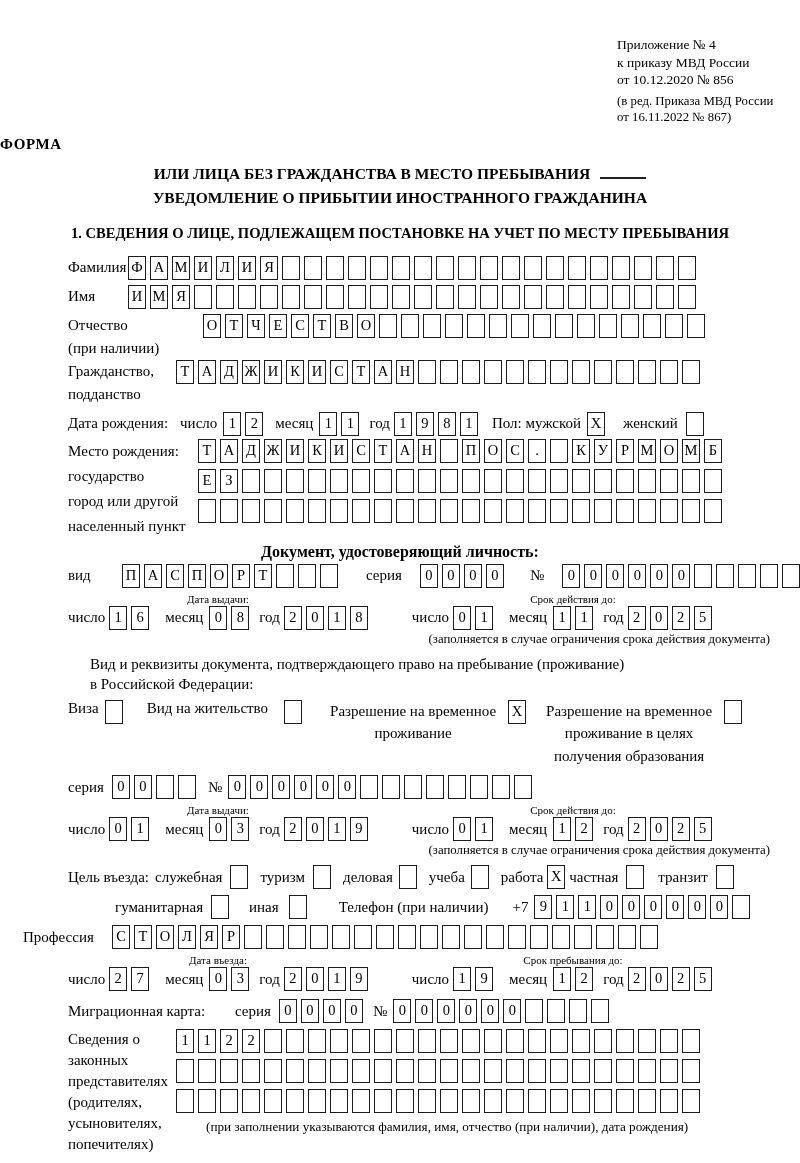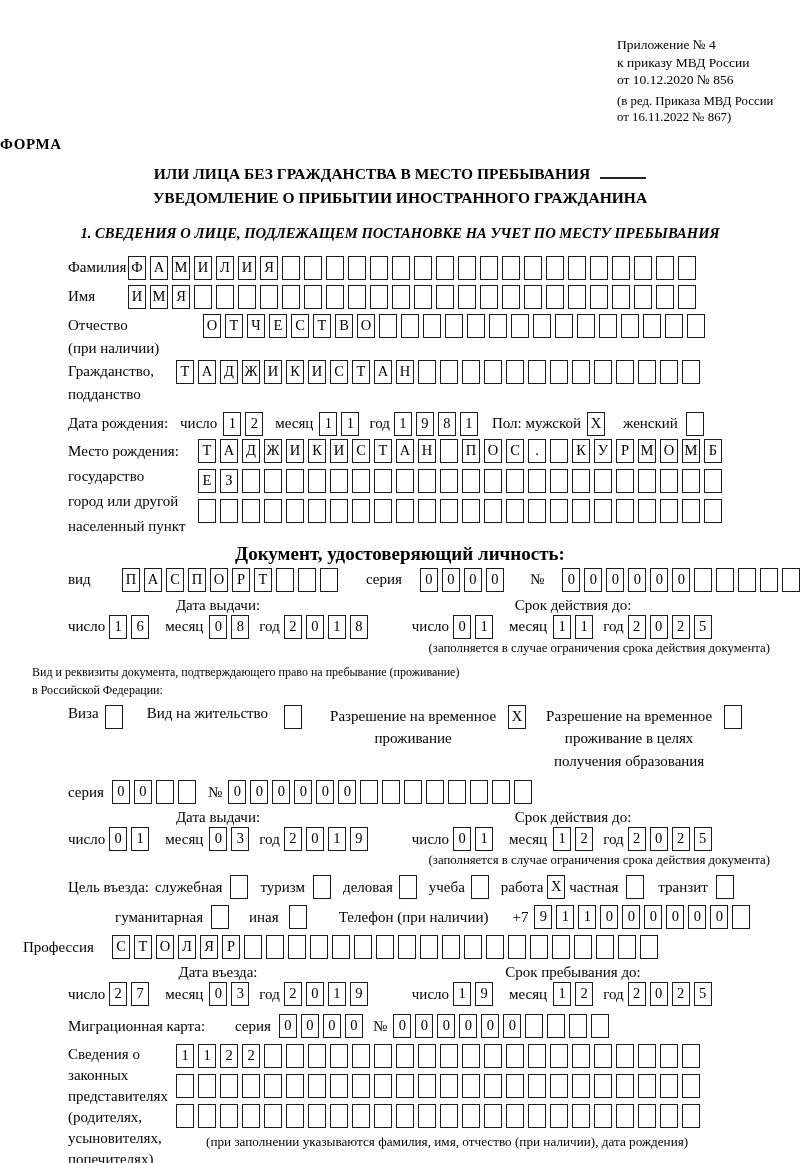--- a/index.html
+++ b/index.html
@@ -6,39 +6,39 @@
   html,body { background:#fff; }
   body { width:800px; font-family:"Liberation Serif", serif; color:#000; }
   .page { position:relative; width:800px; height:1163px; background:#fff; overflow:hidden; }
 
   .hdr { margin:36px 0 0 617px; font-size:13.5px; line-height:1.3; }
   .hdr-sub { margin-top:4px; font-size:12.8px; line-height:1.3; }
   .forma { margin:10px 36px 0 0; font-weight:bold; font-size:15px; letter-spacing:.6px; }
 
   .title { margin-top:9px; text-align:center; font-weight:bold; font-size:15.5px; line-height:1.55; }
   .t-underline { display:inline-block; width:46px; border-bottom:2px solid #222; margin-left:10px; vertical-align:baseline; }
-  .sec { margin-top:15px; text-align:center; font-weight:bold; font-size:14.6px;font-style:italic; }
+  .sec { margin-top:15px; text-align:center; font-weight:bold; font-size:14.6px; }
 
   .frow { display:flex; align-items:center; padding-left:68px; margin-top:5px; font-size:15px; }
   .frow.top { align-items:flex-start; }
   .lbl { flex:none; }
   .lbl-multi div { line-height:23px; }
   .cells { display:flex; flex:none; }
   .cell { flex:none; width:18px; height:24px; border:1.6px solid #1c1c1c; margin-right:4px;
           text-align:center; font-size:14.5px; line-height:21px; background:#fff; }
   .stack .cells { margin-bottom:6px; }
 
-  .docsec { margin-top:4px; text-align:center; font-weight:bold; font-size:19px; }
-  .dh { display:flex; padding-left:68px; margin-top:5px; font-size:15px; }
+  .docsec { margin-top:4px; text-align:center; font-weight:bold; font-size:16px; }
+  .dh { display:flex; padding-left:68px; margin-top:5px; font-size:11px; }
   .dh .c1 { width:300px; text-align:center; }
   .dh .c2 { width:330px; text-align:center; margin-left:40px; }
   .dr { display:flex; align-items:center; padding-left:68px; margin-top:1px; font-size:15px; }
   .note { text-align:right; padding-right:30px; font-size:12.8px; margin-top:2px; }
 
-  .para { padding-left:32px; margin-top:9px; font-size:12px; }
+  .para { padding-left:90px; margin-top:9px; font-size:15px; }
   .permits { display:flex; align-items:flex-start; padding-left:68px; margin-top:7px; font-size:15px; }
   .pitem { display:flex; align-items:flex-start; }
   .ptext { text-align:center; line-height:1.5; }
 
   .rep-note { padding-left:205px; margin-top:4px; font-size:13.2px; }
 
   .mr4{margin-right:4px} .mr6{margin-right:6px} .mr8{margin-right:8px} .mr10{margin-right:10px} .mr12{margin-right:12px}
   .ml6{margin-left:6px} .ml8{margin-left:8px} .ml10{margin-left:10px} .ml12{margin-left:12px}
   .ml14{margin-left:14px} .ml16{margin-left:16px} .ml20{margin-left:20px} .ml24{margin-left:24px} .ml28{margin-left:28px} .ml40{margin-left:40px}
 </style>

